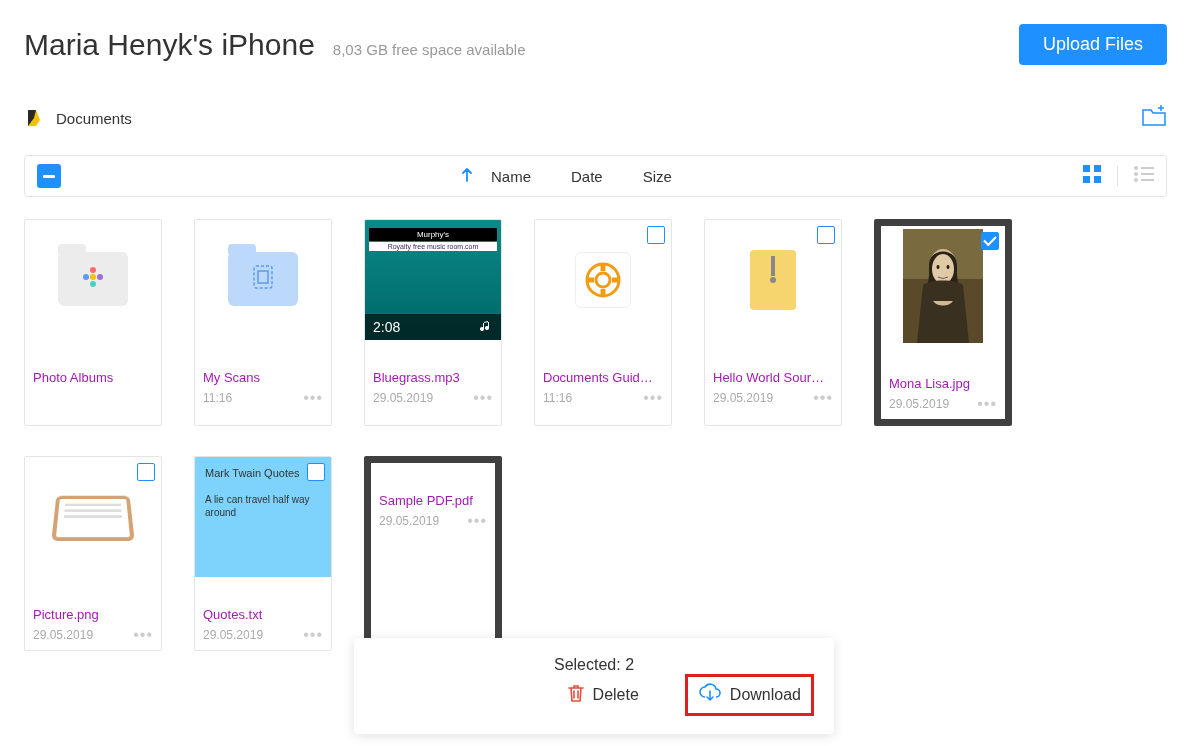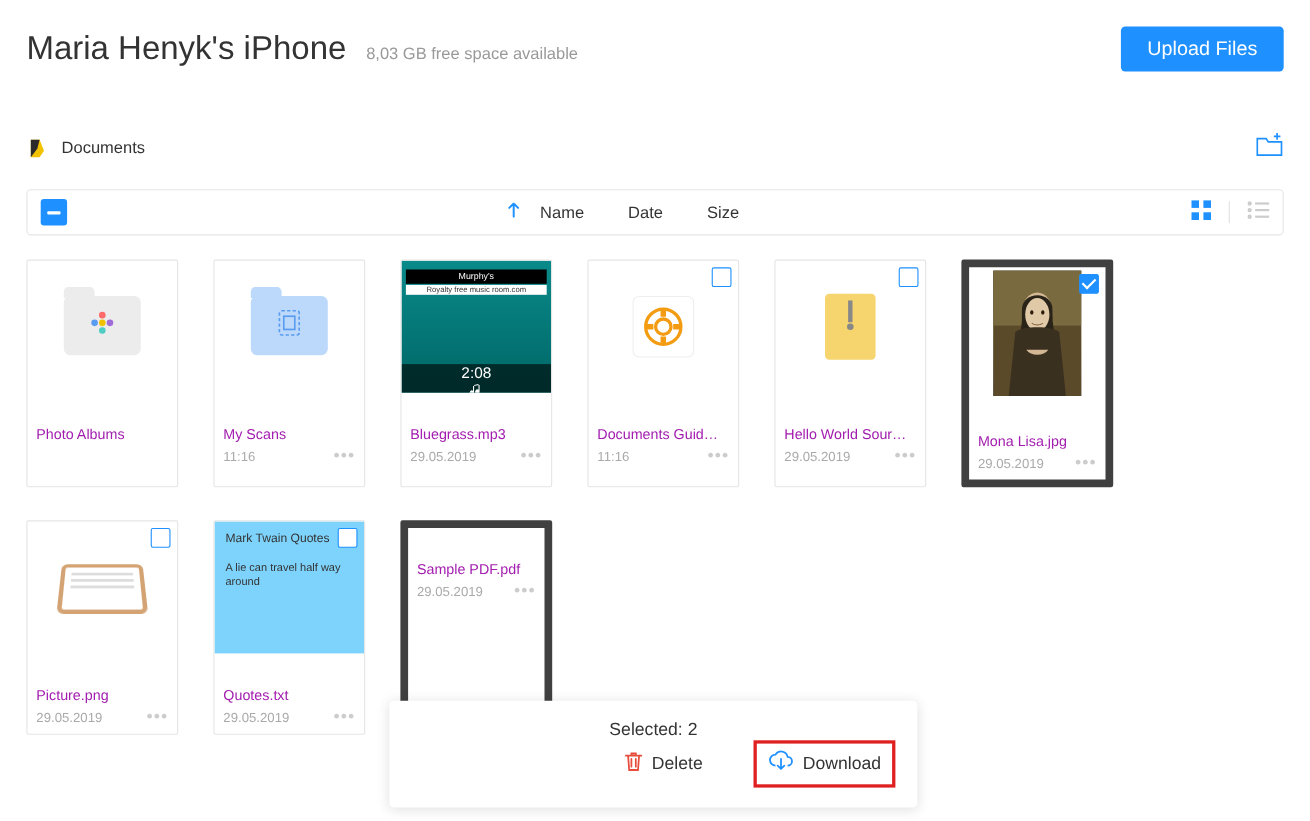--- a/index.html
+++ b/index.html
@@ -1,18 +1,18 @@
 <!DOCTYPE html>
 <html><head>
 <meta charset="utf-8">
 <style>
 * { box-sizing: border-box; margin: 0; padding: 0; }
 body { font-family: -apple-system, BlinkMacSystemFont, "Segoe UI", Helvetica, Arial, sans-serif; background: #fff; color: #333; width: 1191px; height: 746px; overflow: hidden; }
 .container { padding: 24px; }
-.header { display: flex; align-items: center; justify-content: space-between; margin-bottom: 56px; }
+.header { display: flex; align-items: center; justify-content: space-between; margin-bottom: 40px; }
 .title-block { display: flex; align-items: baseline; gap: 18px; }
 .device-title { font-size: 30px; font-weight: 400; color: #333; }
 .free-space { font-size: 15px; color: #999; }
 .upload-btn { background: #1e90ff; color: #fff; border: none; border-radius: 4px; padding: 10px 24px; font-size: 18px; font-weight: 400; cursor: pointer; }
 .breadcrumb-row { display: flex; align-items: center; justify-content: space-between; margin-bottom: 24px; }
 .breadcrumb { display: flex; align-items: center; gap: 12px; font-size: 15px; color: #333; }
 .app-logo { width: 20px; height: 20px; position: relative; }
 .app-logo svg { width: 100%; height: 100%; }
 .new-folder-icon { color: #1e90ff; cursor: pointer; }
 .toolbar { border: 1px solid #e5e5e5; border-radius: 4px; display: flex; align-items: center; padding: 8px 12px; margin-bottom: 22px; }
@@ -47,21 +47,21 @@
 .download-highlight { border: 3px solid #e02020; padding: 6px 10px; margin-left: 24px; }
 .ph-folder { width:70px; height:54px; background:#ececec; border-radius:6px; position:relative; }
 .ph-folder::before { content:""; position:absolute; top:-8px; left:0; width:28px; height:10px; background:#ececec; border-radius:4px 4px 0 0; }
 .ph-flower { position:absolute; top:50%; left:50%; transform:translate(-50%,-50%); }
 .scan-folder { width:70px; height:54px; background:#bcd9fb; border-radius:6px; position:relative; }
 .scan-folder::before { content:""; position:absolute; top:-8px; left:0; width:28px; height:10px; background:#bcd9fb; border-radius:4px 4px 0 0; }
 .scan-inner { position:absolute; top:50%; left:50%; transform:translate(-50%,-50%); color:#5a9cf0; }
 .mp3-thumb { width:100%; height:100%; background:linear-gradient(#0a8a8a,#066); position:relative; overflow:hidden; }
 .mp3-banner { position:absolute; top:8px; left:4px; right:4px; background:#000; color:#fff; font-size:8px; padding:2px; text-align:center; }
 .mp3-banner2 { position:absolute; top:22px; left:4px; right:4px; background:#fff; color:#333; font-size:7px; padding:1px; text-align:center; }
-.mp3-footer { position:absolute; bottom:0; left:0; right:0; height:26px; background:rgba(0,0,0,0.6); display:flex; align-items:center; justify-content:space-between; padding:0 8px; color:#fff; font-size:14px;flex-direction:column; }
+.mp3-footer { position:absolute; bottom:0; left:0; right:0; height:26px; background:rgba(0,0,0,0.6); display:flex; align-items:center; justify-content:space-between; padding:0 8px; color:#fff; font-size:14px; }
 .doc-guide { width:56px; height:56px; background:#fff; border:1px solid #eee; border-radius:6px; display:flex; align-items:center; justify-content:center; }
 .lifebuoy { width:36px; height:36px; }
 .zip-thumb { width:46px; height:60px; background:#f7d56e; border-radius:4px; position:relative; display:flex; align-items:flex-start; justify-content:center; padding-top:6px; }
 .mona-thumb { width:80px; height:114px; background:linear-gradient(180deg,#3a3020 0%,#6b5a3a 40%,#2a2418 100%); position:relative; }
 .pic-thumb { width:78px; height:52px; border:4px solid #d4a373; border-radius:6px; transform:perspective(200px) rotateX(30deg); background:#fff; position:relative; }
 .pic-lines { position:absolute; top:6px; left:6px; right:6px; height:3px; background:#ddd; box-shadow:0 7px 0 #ddd, 0 14px 0 #ddd; }
 .txt-thumb { width:100%; height:100%; padding:10px; background:#7dd3fc; }
 .txt-title { font-size:11px; color:#333; margin-bottom:14px; }
 .txt-body { font-size:10px; color:#333; line-height:1.3; }
 .pdf-thumb { width:100%; height:100%; background:#ef4060; display:flex; align-items:center; justify-content:center; color:#fff; font-size:26px; font-weight:700; letter-spacing:2px; }

